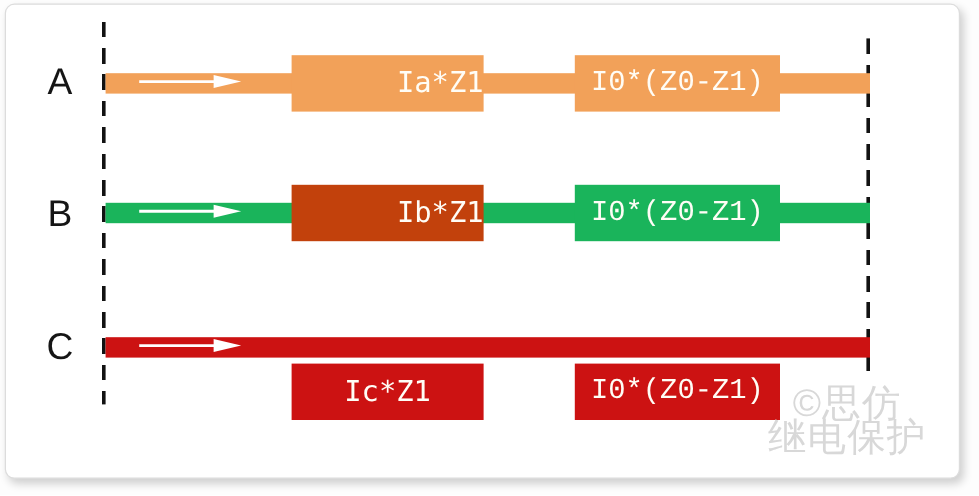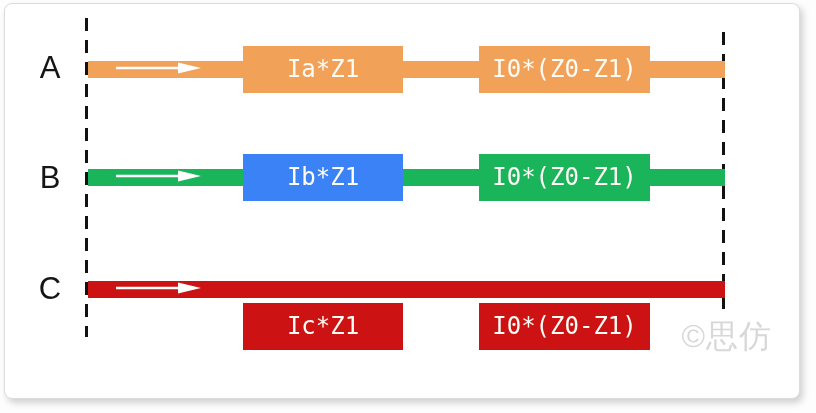--- a/index.html
+++ b/index.html
@@ -23,21 +23,21 @@
     font-size:31px;color:#151515;line-height:34px;
   }
   .phase-line{position:absolute;left:88px;width:637px;height:17px;}
   .arrow-svg{position:absolute;left:112px;width:92px;height:16px;}
   .block{
     position:absolute;height:47px;line-height:47px;text-align:center;
     font-family:"DejaVu Sans Mono","Liberation Mono",monospace;
     font-size:24px;color:#fffdf6;white-space:nowrap;
   }
   .block1{left:243px;width:160px;}
-  .block2{left:479px;width:171px;}
+  .block2{left:479px;width:171px;font-family:Liberation Mono, monospace;}
   
   .rowA .phase-label{top:51px;}  .rowA .phase-line{top:61px;}  .rowA .arrow-svg{top:60px;}  .rowA .block{top:46px;}
   .rowB .phase-label{top:161px;} .rowB .phase-line{top:169px;} .rowB .arrow-svg{top:168px;} .rowB .block{top:154px;}
   .rowC .phase-label{top:272px;} .rowC .phase-line{top:281px;} .rowC .arrow-svg{top:280px;} .rowC .block{top:266px;margin-top:37px;}
   .watermark{
     position:absolute;right:44px;top:322px;text-align:center;
     font-size:32px;line-height:28px;color:#d8d8d8;letter-spacing:1px;
   }
 </style>
 </head>
@@ -49,42 +49,43 @@
   <div class="dash dash-left"></div>
   <div class="dash dash-right"></div>
 
   <div class="rowA">
     <div class="phase-label">A</div>
     <div class="phase-line" style="background: rgb(242, 161, 89);"></div>
     <svg class="arrow-svg" viewBox="0 0 92 16">
       <line x1="4" y1="8" x2="68" y2="8" stroke="#ffffff" stroke-width="2.4"></line>
       <polygon points="66,2.6 89,8 66,13.4" fill="#ffffff"></polygon>
     </svg>
-    <div class="block block1" style="background: rgb(242, 161, 89);">Ia*Z1</div>
+    <div class="block block1" style="background: rgb(242, 161, 89); text-align: right;">Ia*Z1</div>
     <div class="block block2" style="background: rgb(242, 161, 89);">I0*(Z0-Z1)</div>
   </div>
 
   <div class="rowB">
     <div class="phase-label">B</div>
     <div class="phase-line" style="background: rgb(26, 180, 91);"></div>
     <svg class="arrow-svg" viewBox="0 0 92 16">
       <line x1="4" y1="8" x2="68" y2="8" stroke="#ffffff" stroke-width="2.4"></line>
       <polygon points="66,2.6 89,8 66,13.4" fill="#ffffff"></polygon>
     </svg>
-    <div class="block block1" style="background: #3b82f6;">Ib*Z1</div>
+    <div class="block block1" style="background: #c2410c; text-align: right;">Ib*Z1</div>
     <div class="block block2" style="background: rgb(26, 180, 91);">I0*(Z0-Z1)</div>
   </div>
 
   <div class="rowC">
     <div class="phase-label">C</div>
     <div class="phase-line" style="background: rgb(204, 18, 18);"></div>
     <svg class="arrow-svg" viewBox="0 0 92 16">
       <line x1="4" y1="8" x2="68" y2="8" stroke="#ffffff" stroke-width="2.4"></line>
       <polygon points="66,2.6 89,8 66,13.4" fill="#ffffff"></polygon>
     </svg>
     <div class="block block1" style="background: rgb(204, 18, 18);">Ic*Z1</div>
     <div class="block block2" style="background: rgb(204, 18, 18);">I0*(Z0-Z1)</div>
   </div>
 
   <div class="watermark">
     <div>©思仿</div>
+    <div>继电保护</div>
   </div>
 </div>
 
 </body></html>

